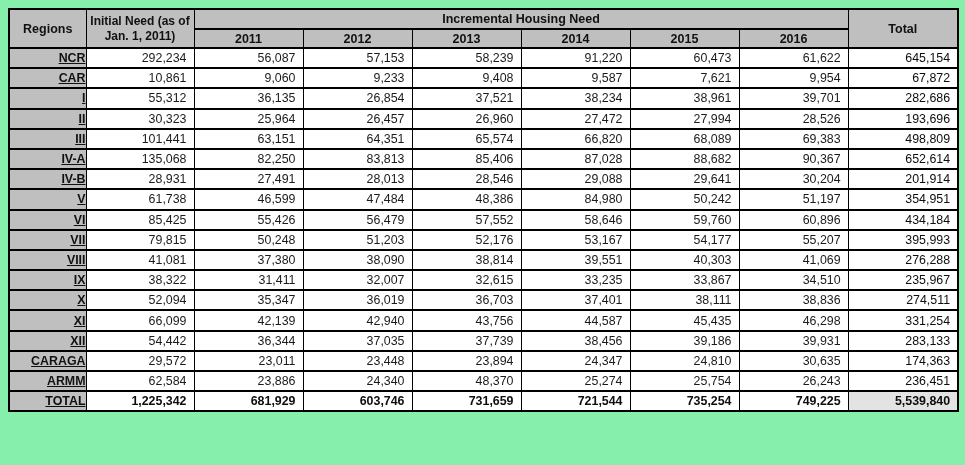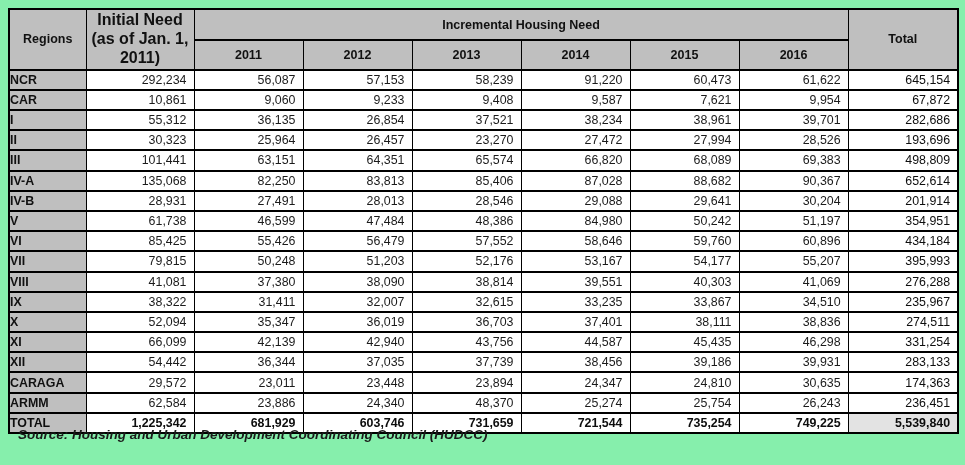--- a/index.html
+++ b/index.html
@@ -36,29 +36,30 @@
     font-weight: 700;
     font-size: 12.5px;
     text-align: center;
     padding: 1px 3px;
   }
   thead tr.group-row th { height: 20px; }
   thead tr.year-row th { height: 19px; }
   th.initial-h {
     white-space: normal;
     line-height: 1.18;
-    font-size: 16px;
+    font-size: 12px;
     margin-left: 15px;
   }
   tbody td { height: 20.2px; font-size: 12.4px; color: #1b1b1b; }
   td.region-cell {
     background: #bfbfbf;
     color: #111;
     font-weight: 700;
-    text-align: left;
+    text-align: right;
+    text-decoration: underline;
   }
   td.num-cell {
     background: #ffffff;
     text-align: right;
     padding: 0 7px 0 2px;
   }
   td.total-col { font-weight: 400; color: #0d0d0d; }
   tr.total-row td { font-weight: 700; color: #0d0d0d; }
   td.grand-total { background: #e3e3e3; padding-left: 8px; }
   .source {
@@ -135,21 +136,21 @@
           <td class="num-cell">38,234</td>
           <td class="num-cell">38,961</td>
           <td class="num-cell">39,701</td>
           <td class="num-cell total-col">282,686</td>
         </tr>
         <tr>
           <td class="region-cell">II</td>
           <td class="num-cell">30,323</td>
           <td class="num-cell">25,964</td>
           <td class="num-cell">26,457</td>
-          <td class="num-cell">23,270</td>
+          <td class="num-cell">26,960</td>
           <td class="num-cell">27,472</td>
           <td class="num-cell">27,994</td>
           <td class="num-cell">28,526</td>
           <td class="num-cell total-col">193,696</td>
         </tr>
         <tr>
           <td class="region-cell">III</td>
           <td class="num-cell">101,441</td>
           <td class="num-cell">63,151</td>
           <td class="num-cell">64,351</td>
@@ -297,14 +298,13 @@
           <td class="num-cell">681,929</td>
           <td class="num-cell">603,746</td>
           <td class="num-cell">731,659</td>
           <td class="num-cell">721,544</td>
           <td class="num-cell">735,254</td>
           <td class="num-cell">749,225</td>
           <td class="num-cell total-col grand-total">5,539,840</td>
         </tr>
       </tbody>
   </table>
-  <div class="source">Source: Housing and Urban Development Coordinating Council (HUDCC)</div>
 </div>
 
 </body></html>

